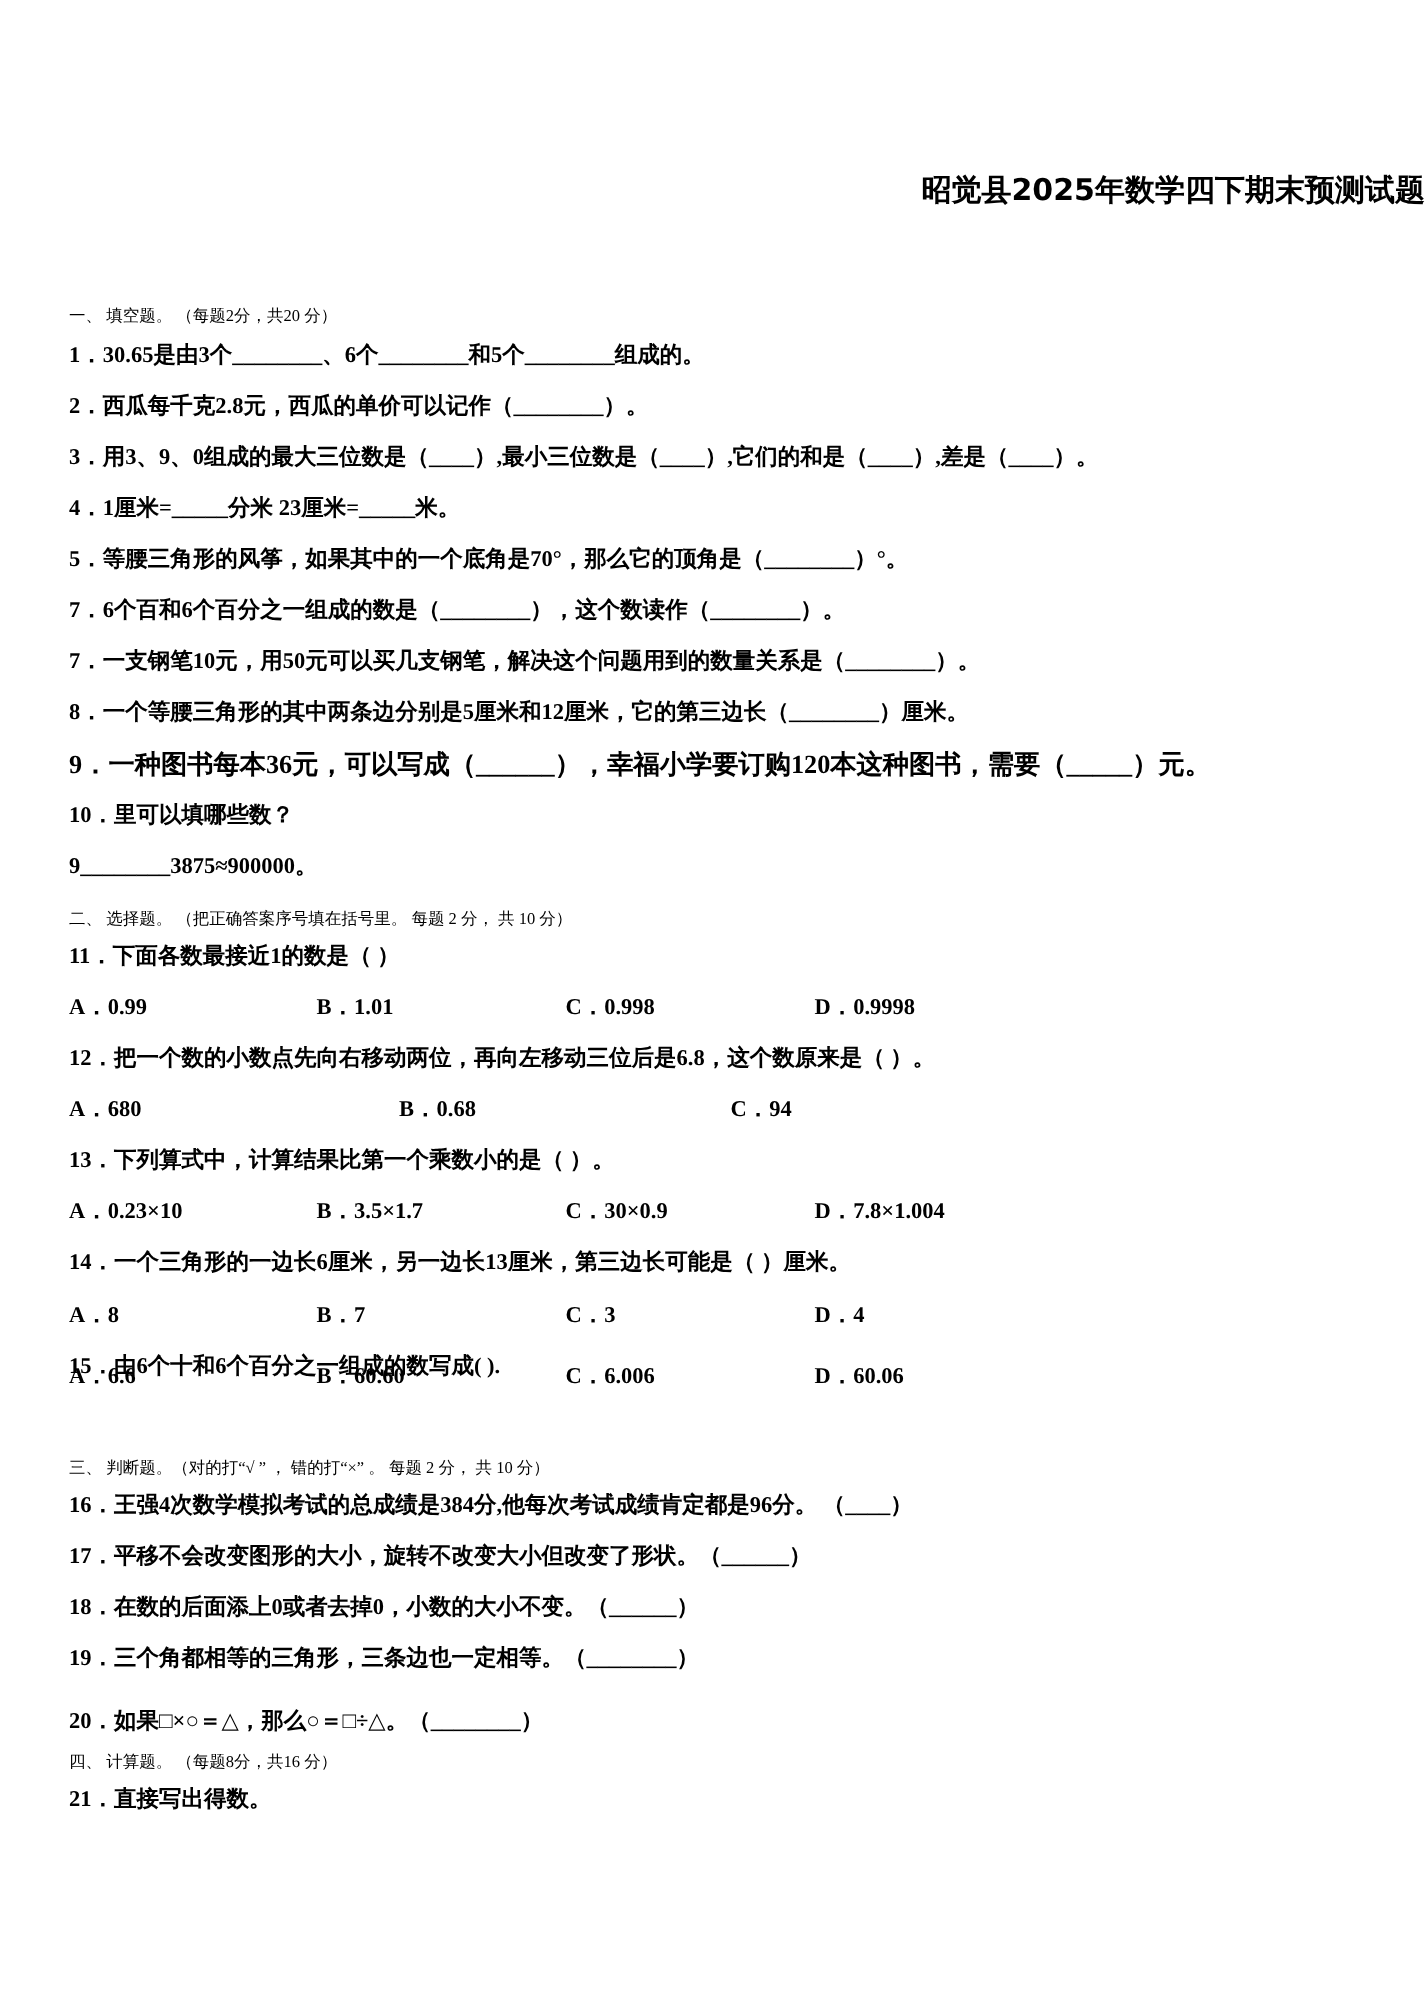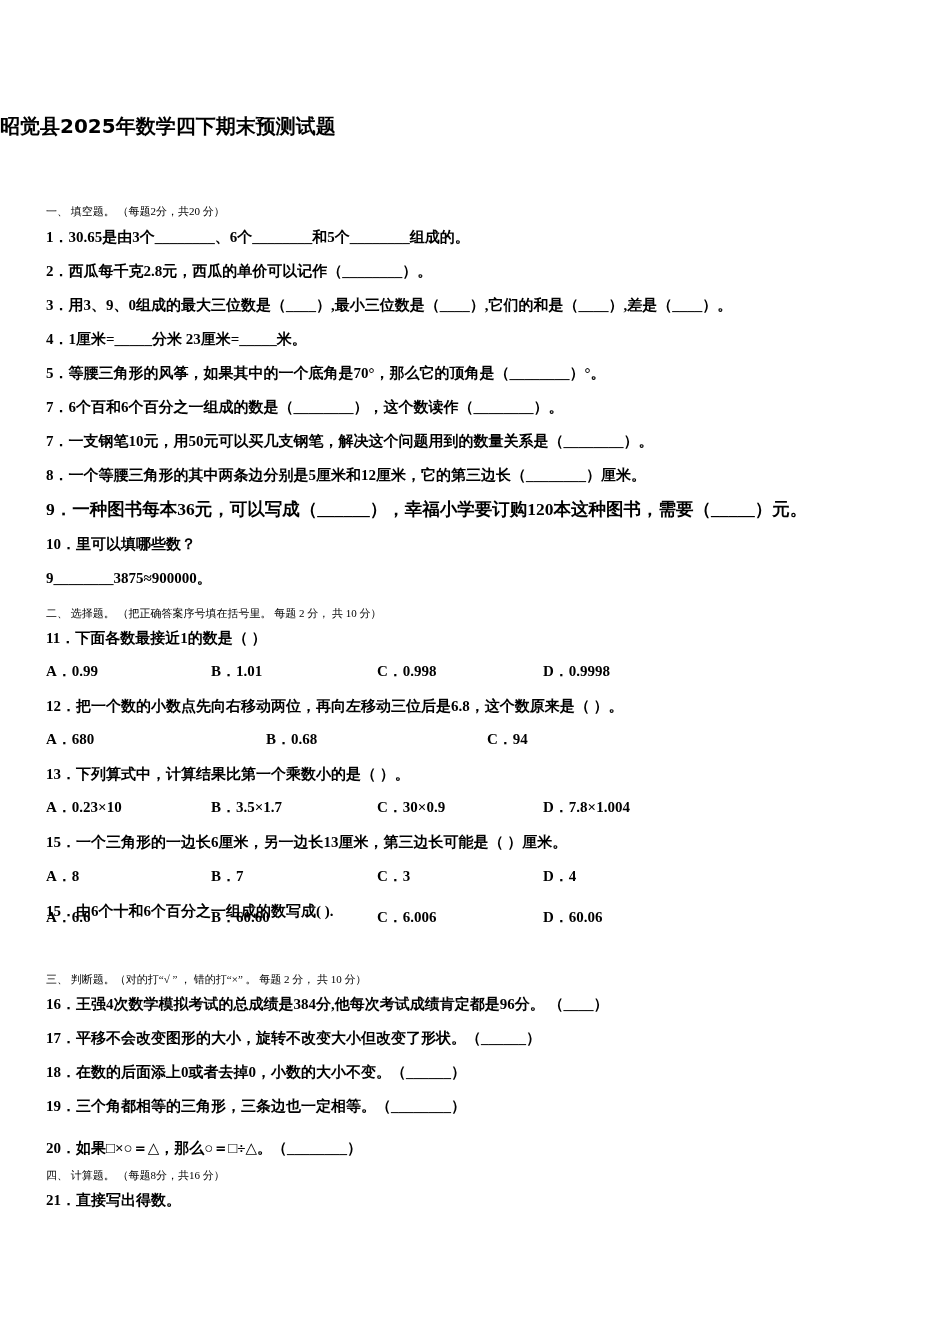--- a/index.html
+++ b/index.html
@@ -1,18 +1,18 @@
 <!DOCTYPE html>
 <html><head>
 <meta charset="utf-8">
 <style>
   html, body { margin: 0; padding: 0; background: #ffffff; }
   body { width: 950px; height: 1344px; position: relative; overflow: hidden;
          font-family: "Liberation Serif", "DejaVu Serif", serif; color: #000; }
-  .title { position: absolute; top: 113px; left: 0; width: 950px; text-align: left;
+  .title { position: absolute; top: 113px; left: 0; width: 950px; text-align: right;
            font-family: "DejaVu Sans", "Liberation Sans", sans-serif; font-weight: bold;
            font-size: 20px; letter-spacing: 0px; }
   .line { position: absolute; left: 46px; white-space: nowrap; font-size: 15px; line-height: 20px; }
   .bold { font-weight: bold; }
   .sec { font-size: 11px; }
   .big { font-size: 17.5px; }
   .opts { position: absolute; left: 46px; width: 860px; height: 20px; font-size: 15px; font-weight: bold; }
   .opt { position: absolute; top: 0; white-space: nowrap; }
 </style>
 </head>
@@ -50,21 +50,21 @@
 </div>
 
 <div class="line bold" style="top:764px">13．下列算式中，计算结果比第一个乘数小的是（   ）。</div>
 <div class="opts" style="top:798px">
   <span class="opt" style="left:0">A．0.23×10</span>
   <span class="opt" style="left:165px">B．3.5×1.7</span>
   <span class="opt" style="left:331px">C．30×0.9</span>
   <span class="opt" style="left:497px">D．7.8×1.004</span>
 </div>
 
-<div class="line bold" style="top:832px">15．一个三角形的一边长6厘米，另一边长13厘米，第三边长可能是（   ）厘米。</div>
+<div class="line bold" style="top:832px">14．一个三角形的一边长6厘米，另一边长13厘米，第三边长可能是（   ）厘米。</div>
 <div class="opts" style="top:867px">
   <span class="opt" style="left:0">A．8</span>
   <span class="opt" style="left:165px">B．7</span>
   <span class="opt" style="left:331px">C．3</span>
   <span class="opt" style="left:497px">D．4</span>
 </div>
 
 <div class="line bold" style="top:901px">15．由6个十和6个百分之一组成的数写成(       ).</div>
 <div class="opts" style="top:908px">
   <span class="opt" style="left:0">A．6.6</span>

